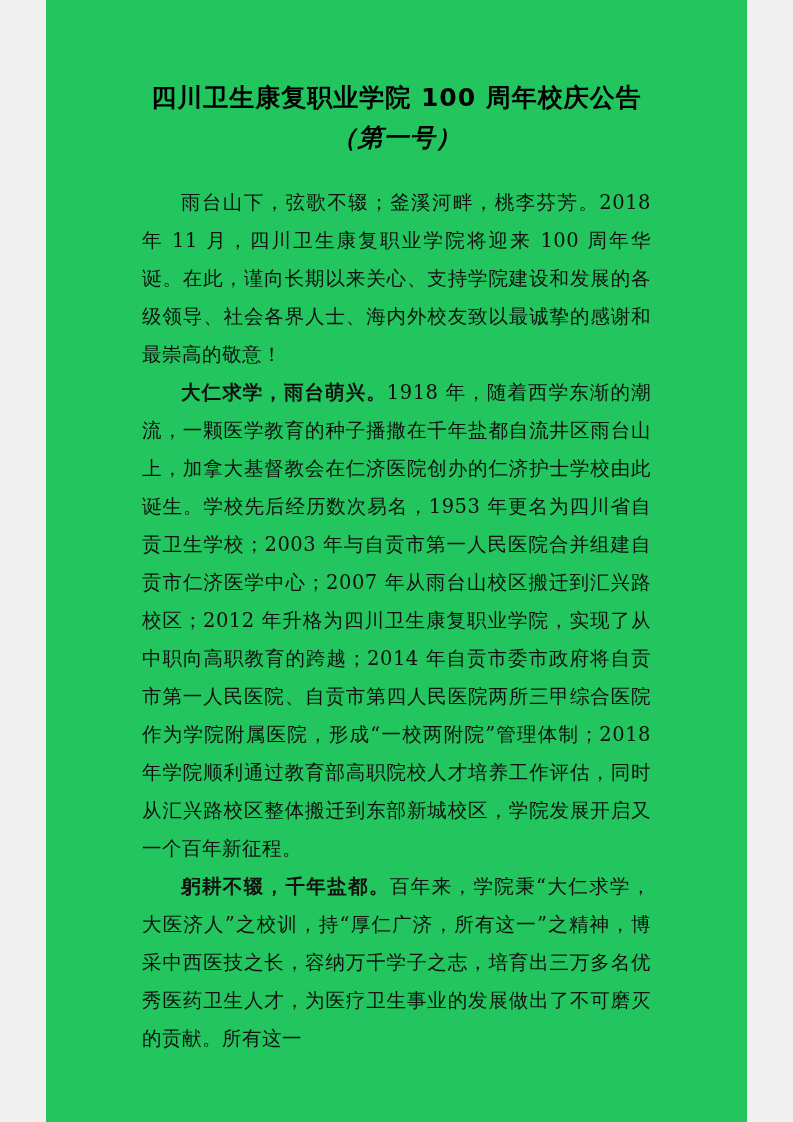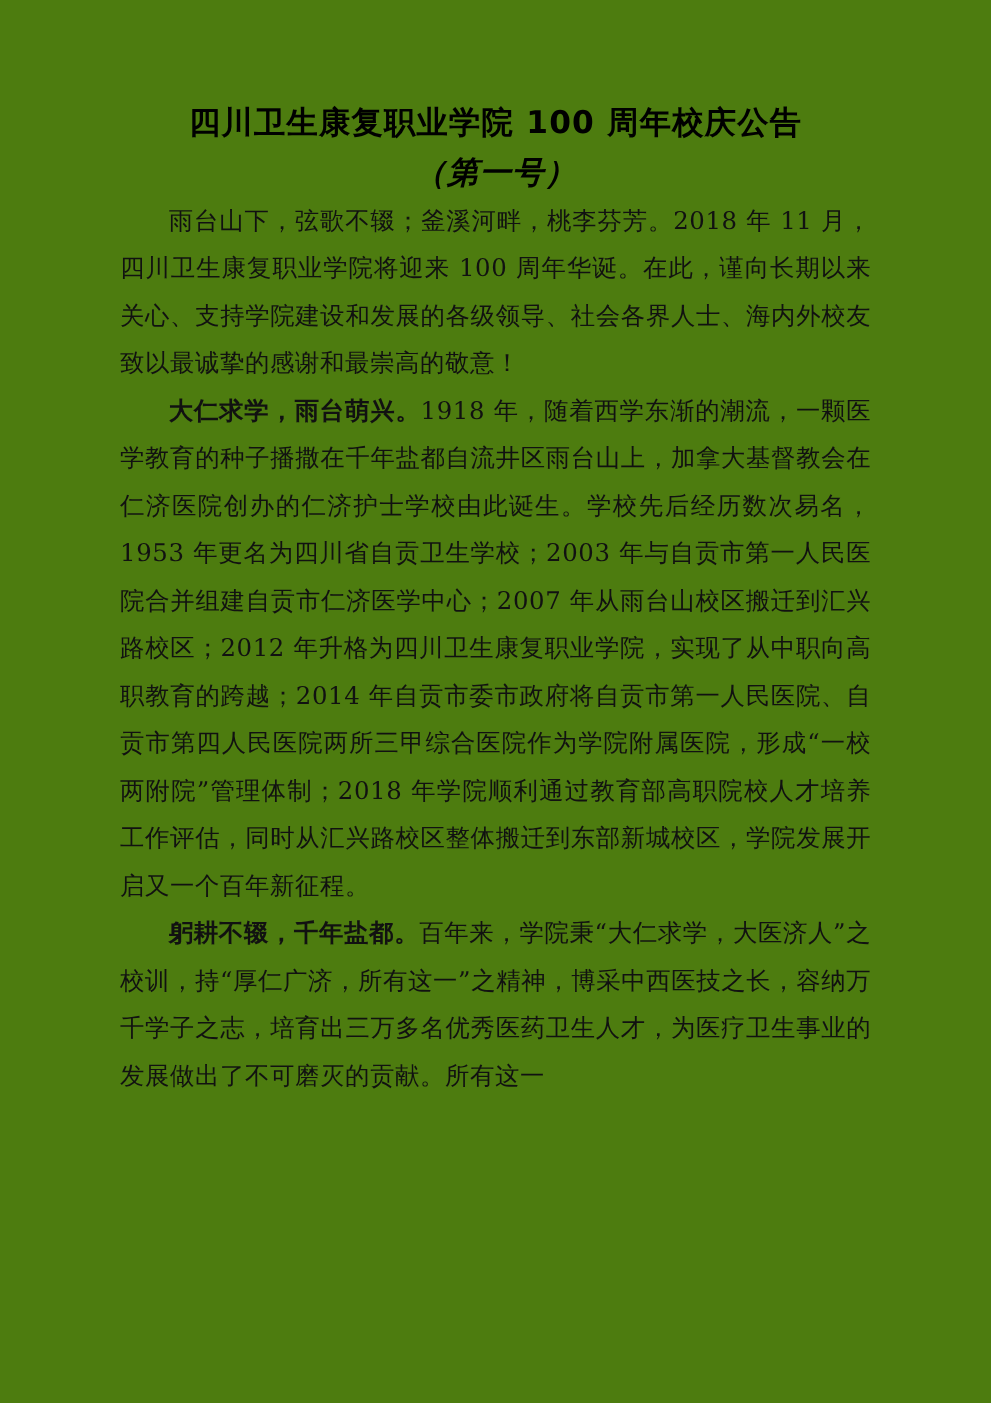--- a/index.html
+++ b/index.html
@@ -1,23 +1,23 @@
 <!DOCTYPE html>
 <html><head>
 <meta charset="utf-8">
 <style>
   html, body {
     margin: 0;
     padding: 0;
     background: #f0f0f0;
   }
   .page {
-    width: 793px;
+    width: 701px;
     height: 1122px;
-    background: #4d7c0f;
+    background: #22c55e;
     position: relative;
     margin: 0 auto;
     box-sizing: border-box;
     overflow: hidden;
     font-family: "DejaVu Serif", "Liberation Serif", serif;
     color: #111111;
   }
   .content {
     position: absolute;
     left: 96px;
@@ -32,20 +32,21 @@
     line-height: 40px;
     letter-spacing: 1px;
     color: #000000;
     margin: 0;
   }
   .doc-title .line2 {
     display: block;
     font-style: italic;
   }
   .body-text {
+    margin-top: 26px;
   }
   .para {
     font-family: "DejaVu Serif", "Liberation Serif", serif;
     font-size: 19.5px;
     line-height: 38px;
     text-align: justify;
     text-justify: inter-ideograph;
     text-indent: 2em;
     margin: 0;
     color: #111111;

